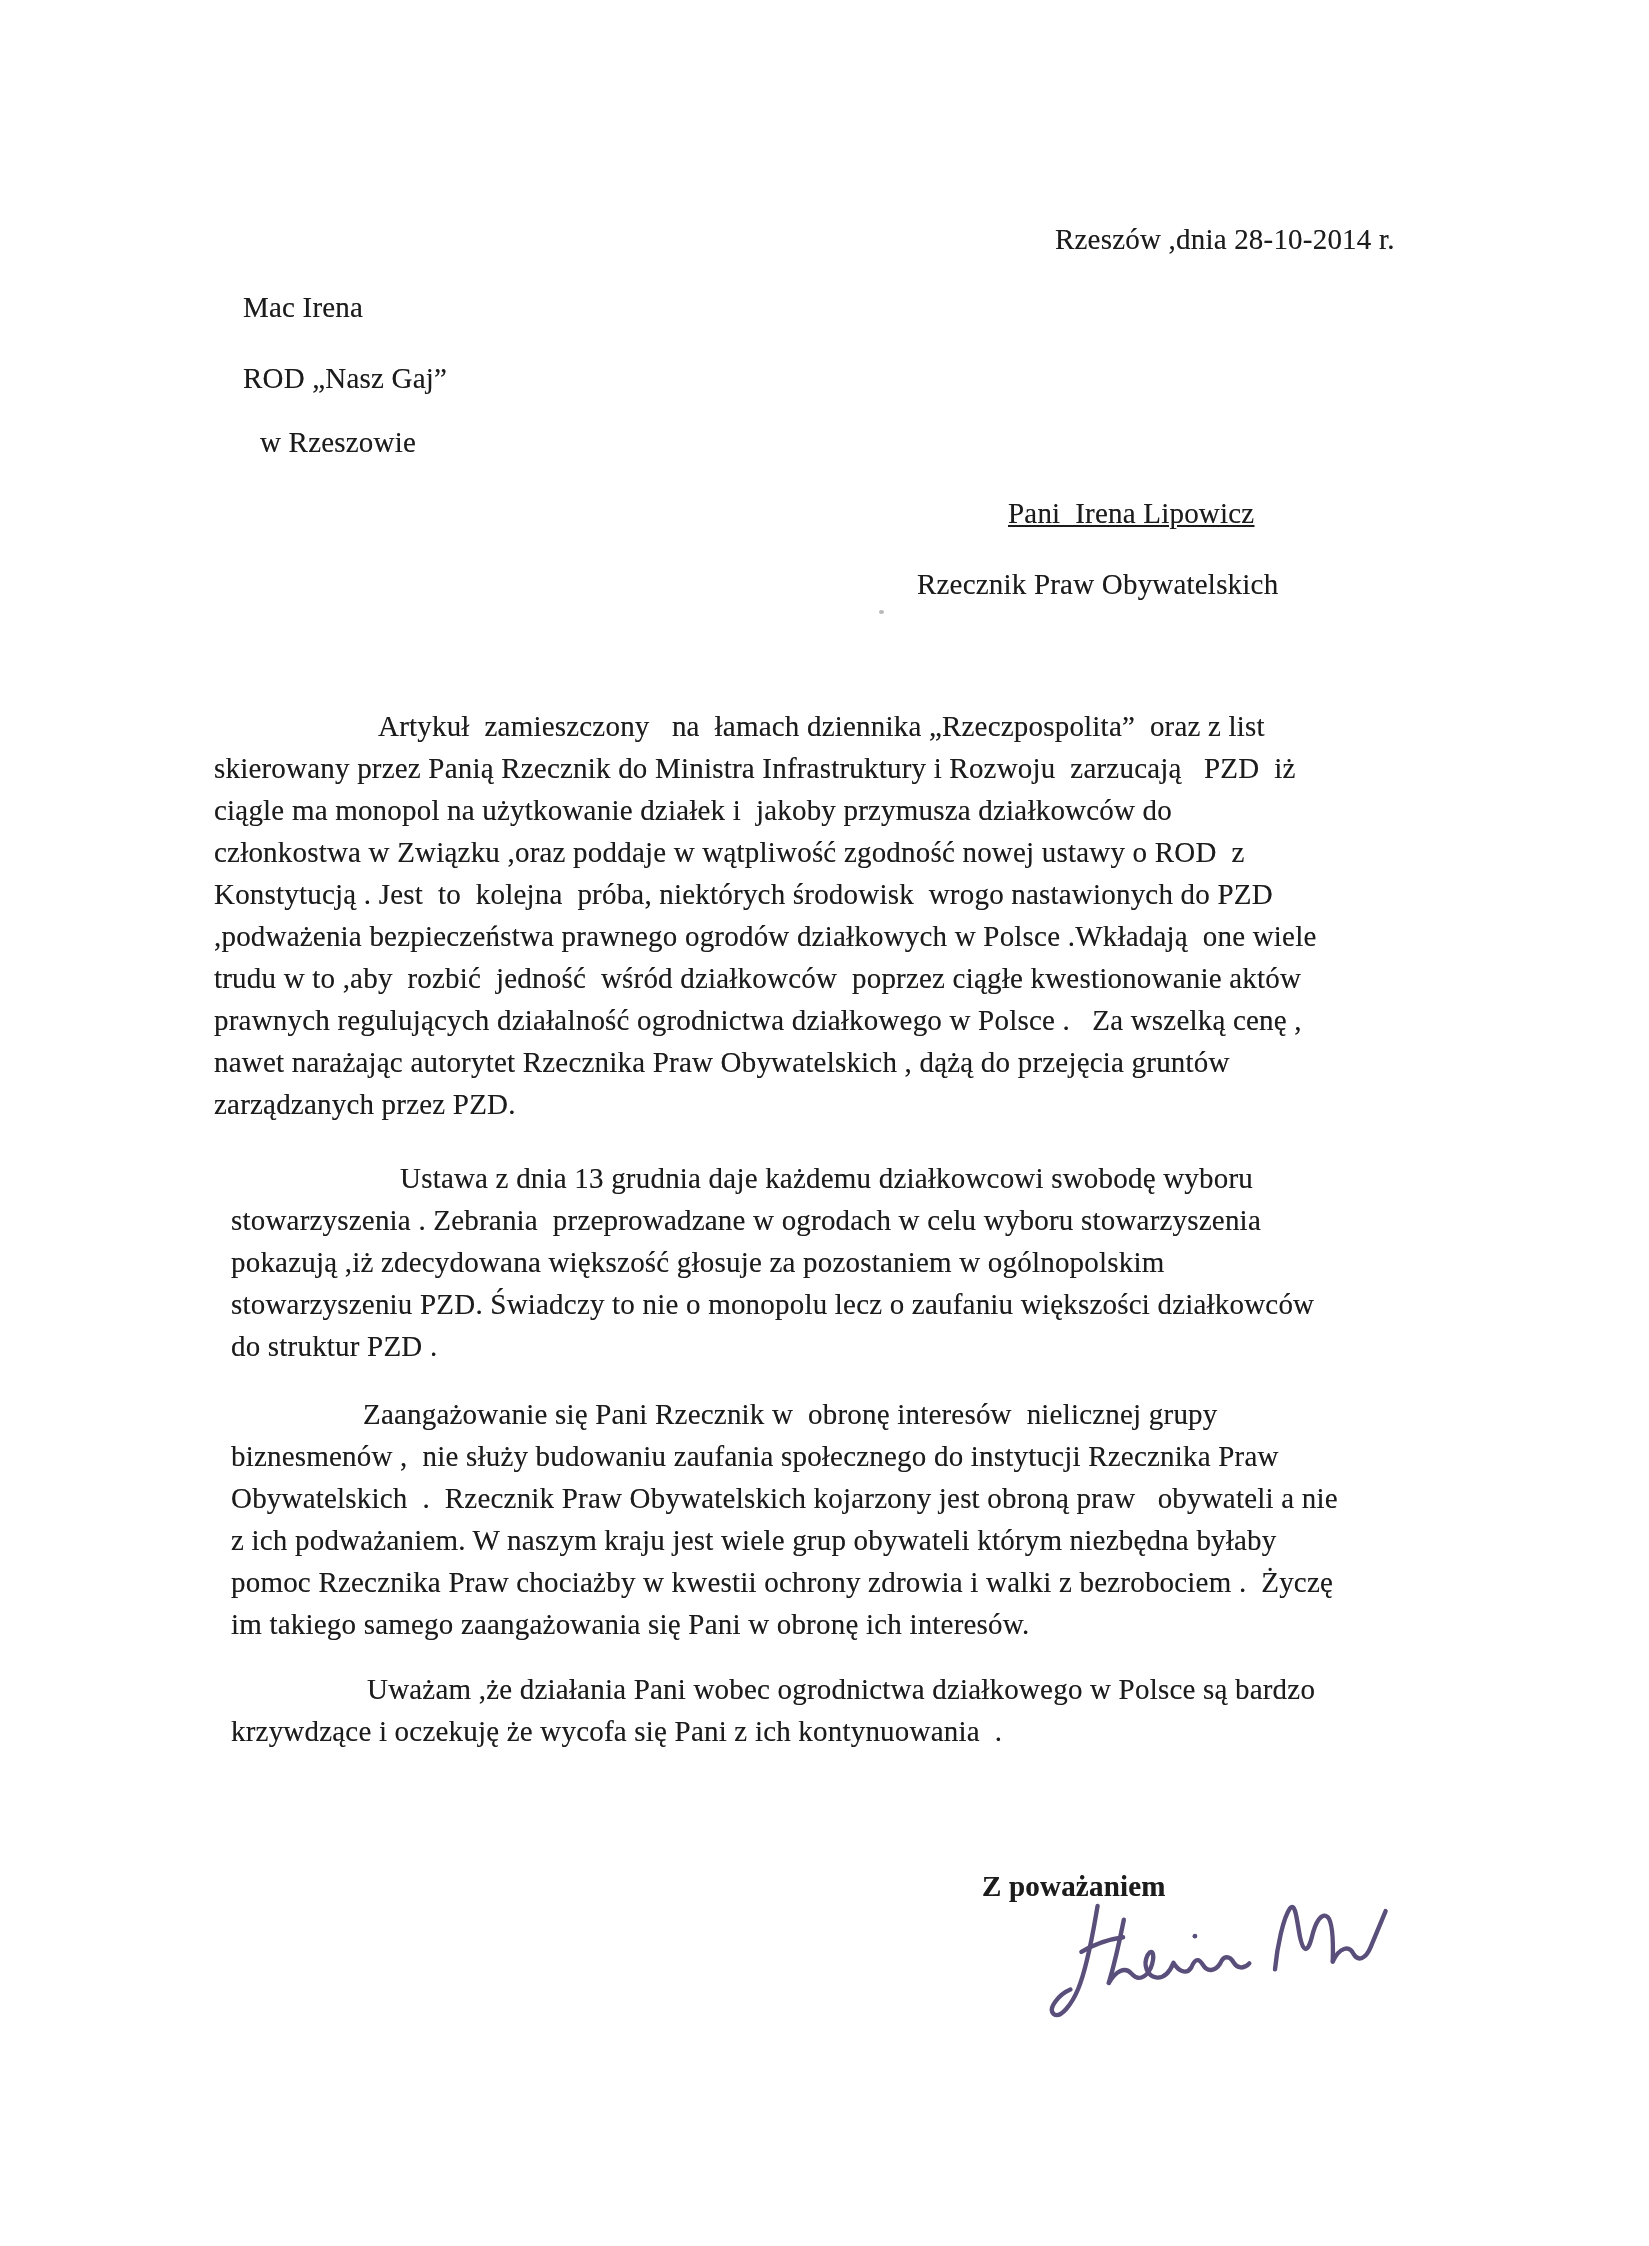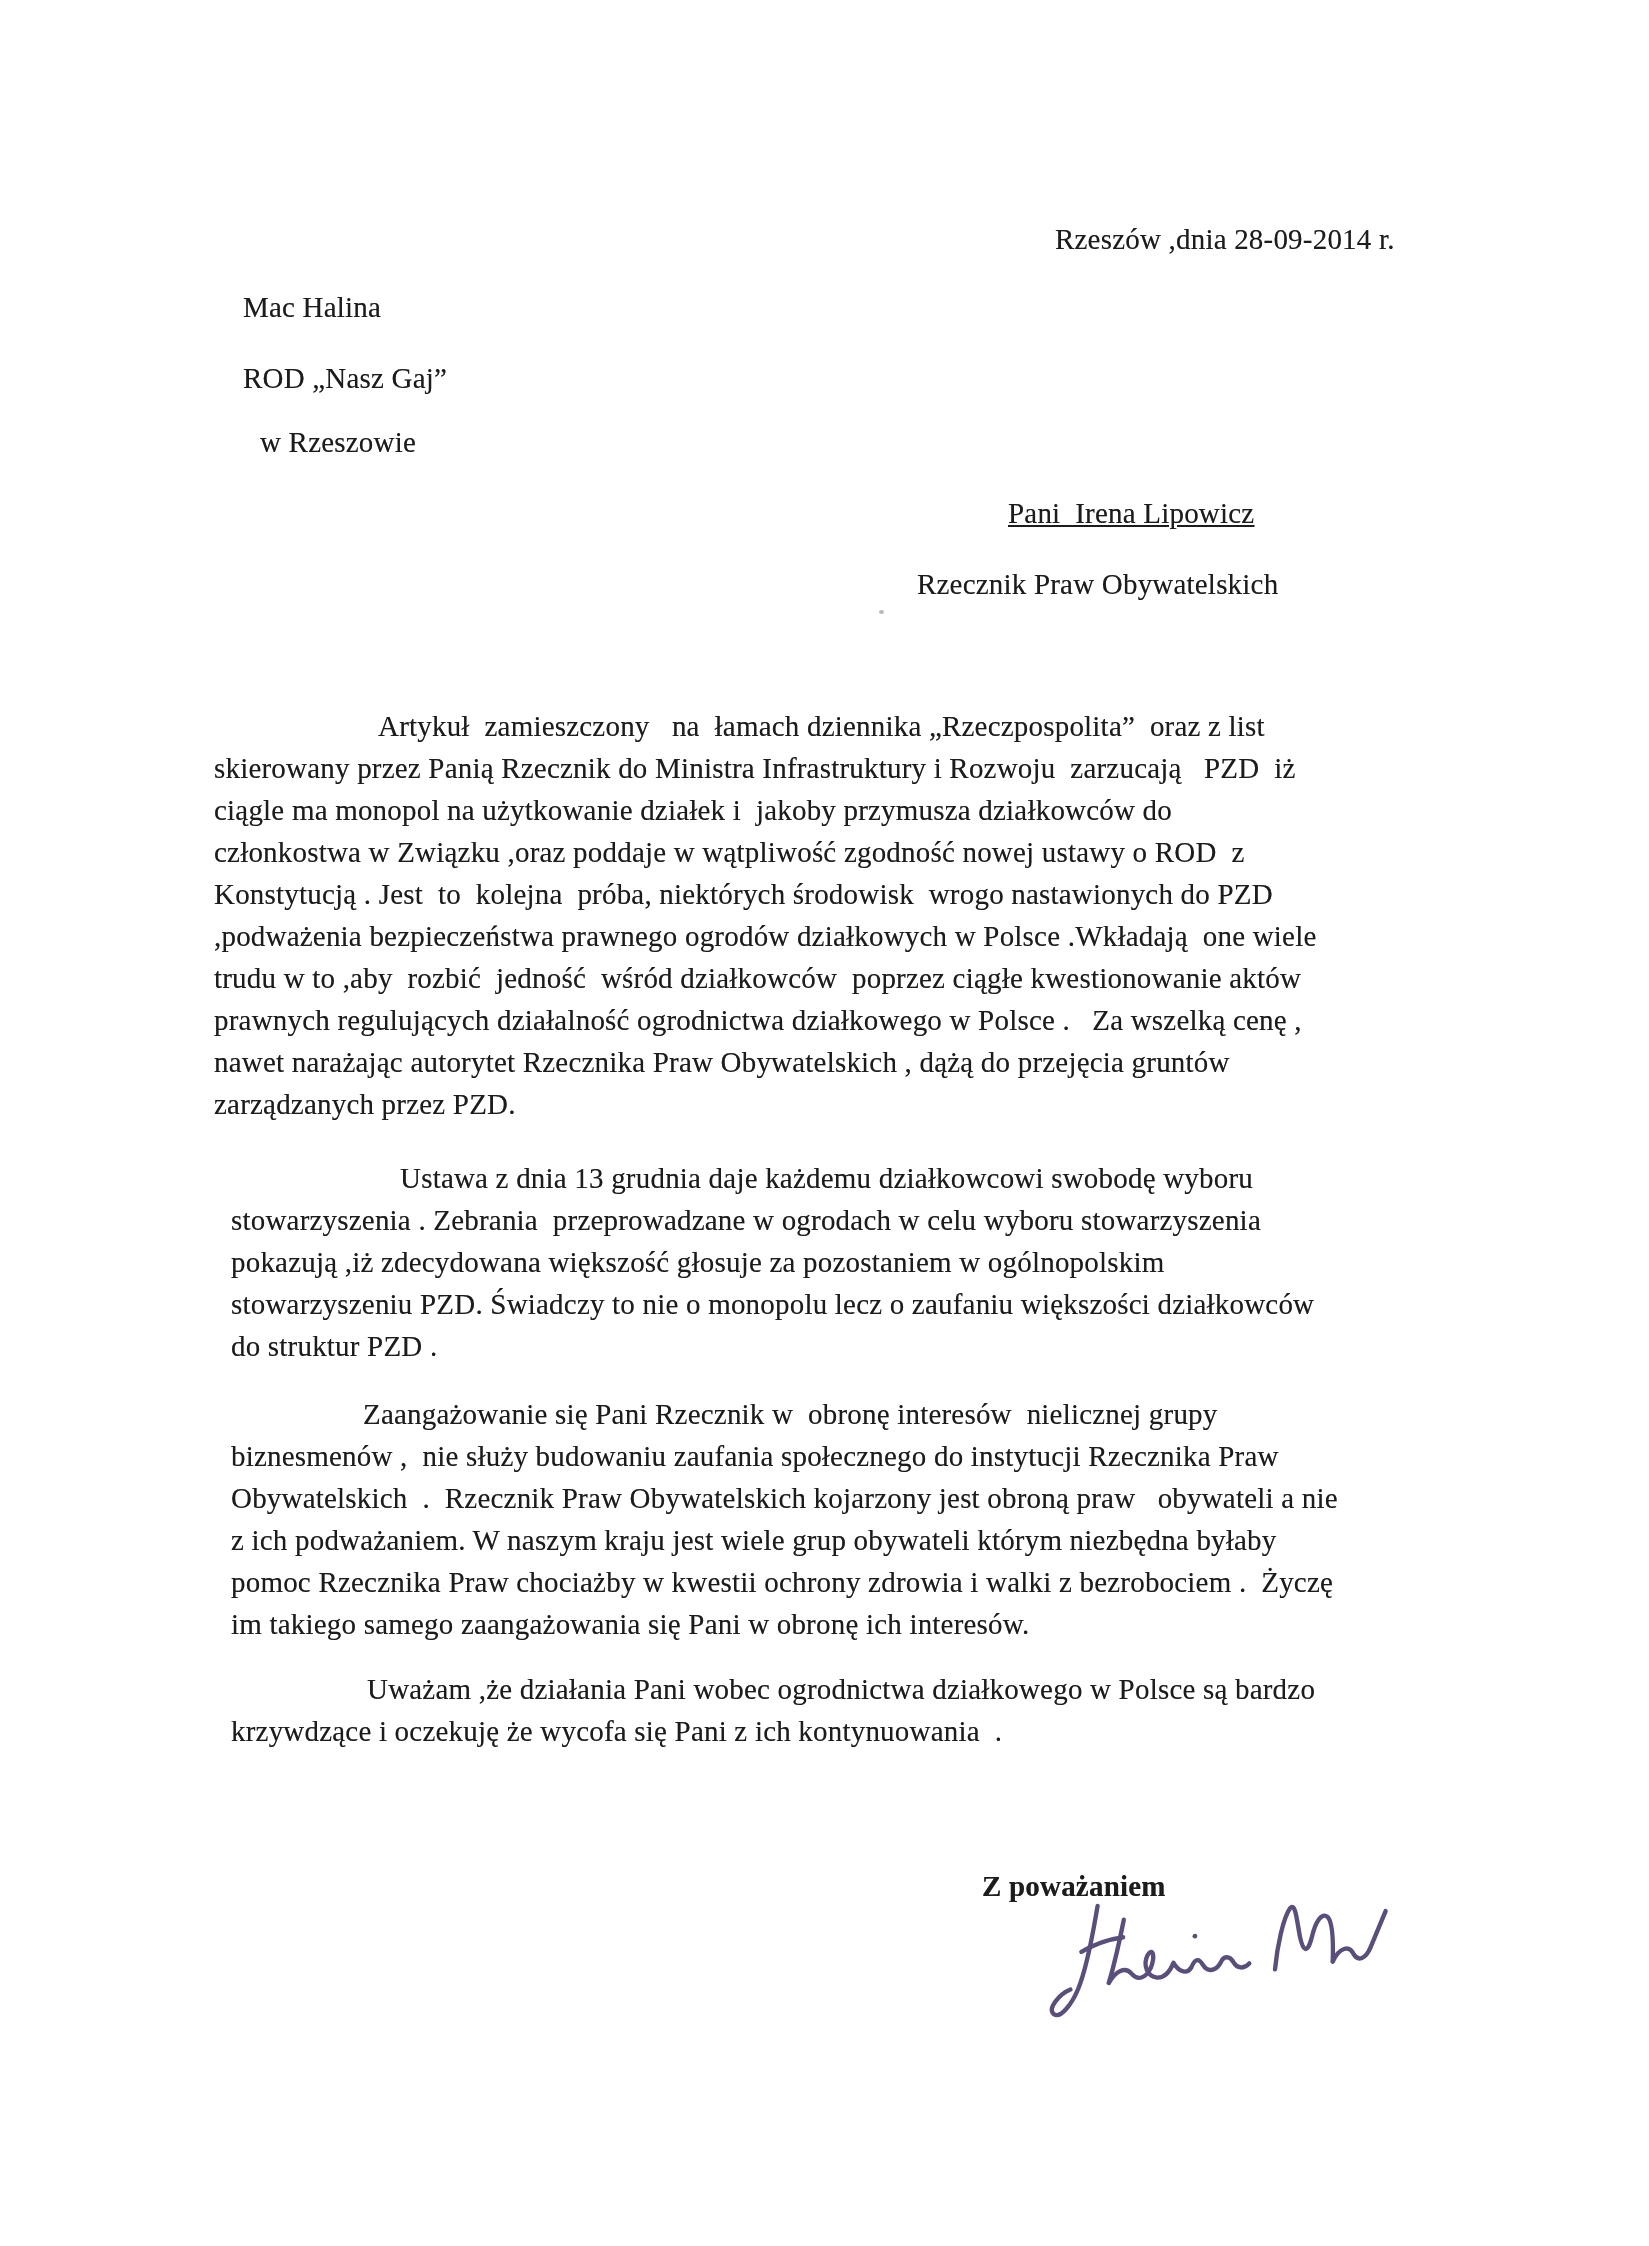--- a/index.html
+++ b/index.html
@@ -40,23 +40,23 @@
   .speck{
     position:absolute;left:879px;top:610px;width:4.9px;height:3.9px;
     background:#9a9a9a;border-radius:50%;opacity:0.7;
   }
 </style>
 </head>
 <body>
 
 <div class="page">
 
-  <div class="txt date">Rzeszów ,dnia 28-09-2014 r.</div>
+  <div class="txt date">Rzeszów ,dnia 28-10-2014 r.</div>
 
-  <div class="txt hdr sender1">Mac Halina</div>
+  <div class="txt hdr sender1">Mac Irena</div>
   <div class="txt hdr sender2">ROD „Nasz Gaj”</div>
   <div class="txt hdr sender3">w Rzeszowie</div>
 
   <div class="txt hdr recip1">Pani  Irena Lipowicz</div>
   <div class="txt hdr recip2">Rzecznik Praw Obywatelskich</div>
 
   <div class="txt para p1">Artykuł  zamieszczony   na  łamach dziennika „Rzeczpospolita”  oraz z list
 skierowany przez Panią Rzecznik do Ministra Infrastruktury i Rozwoju  zarzucają   PZD  iż
 ciągle ma monopol na użytkowanie działek i  jakoby przymusza działkowców do
 członkostwa w Związku ,oraz poddaje w wątpliwość zgodność nowej ustawy o ROD  z

